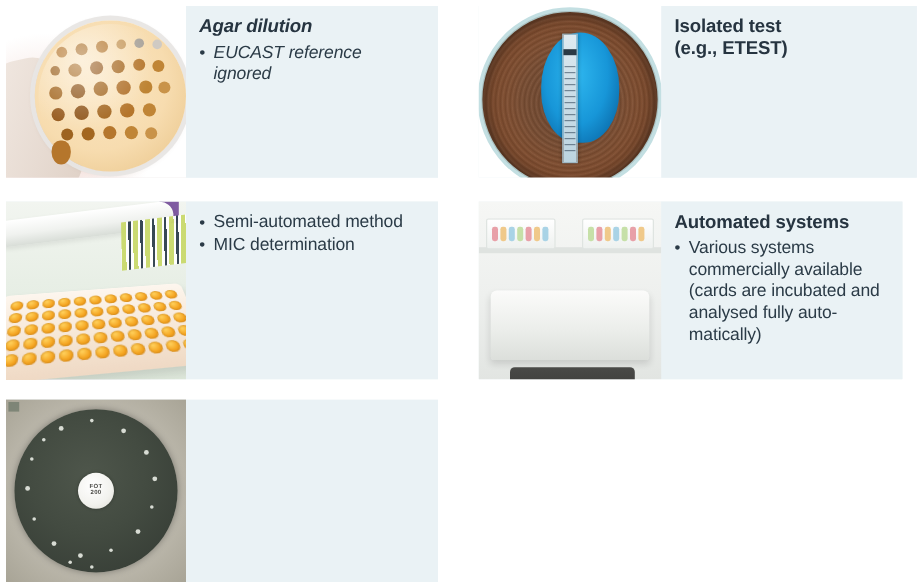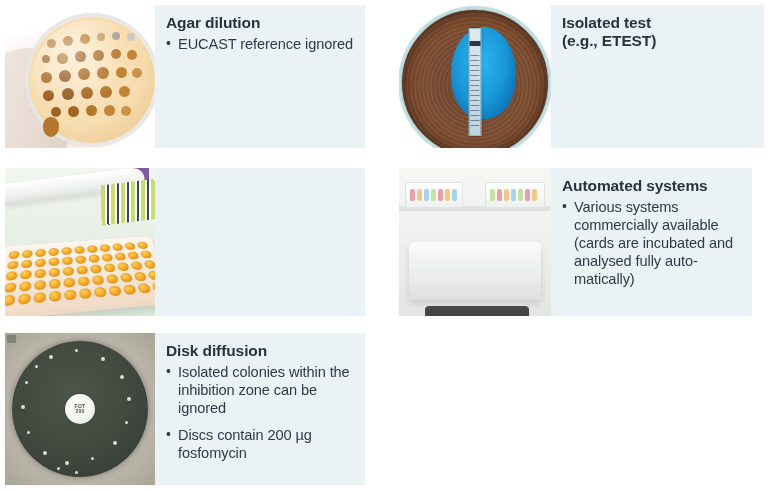--- a/index.html
+++ b/index.html
@@ -293,21 +293,21 @@
     position: absolute;
     left: 2px; top: 2px;
     width: 9px; height: 8px;
     background: #6f7a6b;
     opacity: 0.75;
   }
 </style>
 </head>
 <body>
 
-<div class="card" style="left:5px; top:5px; width:360px; height:143px;">
+<div class="card" style="left:5px; top:5px; width:360px; height:143px;font-style:italic;">
   <div class="card-photo ph-agar" style="width:150px; height:143px;">
     <div class="hand"></div>
     <div class="plate">
       <span class="dot" style="left:18px;top:22px;width:9px;height:9px;background:#b5762c;"></span>
       <span class="dot" style="left:34px;top:19px;width:10px;height:10px;background:#a96c24;"></span>
       <span class="dot" style="left:51px;top:17px;width:10px;height:10px;background:#b4762c;"></span>
       <span class="dot" style="left:68px;top:16px;width:8px;height:8px;background:#c79a5d;"></span>
       <span class="dot" style="left:83px;top:15px;width:8px;height:8px;background:#a9a39a;"></span>
       <span class="dot" style="left:98px;top:16px;width:8px;height:8px;background:#cfcac3;"></span>
 
@@ -440,20 +440,24 @@
       <span class="well" style="left:64px;top:64px;"></span>
         <span class="well" style="left:78px;top:64px;"></span>
       <span class="well" style="left:92px;top:64px;"></span>
         <span class="well" style="left:106px;top:64px;"></span>
       <span class="well" style="left:120px;top:64px;"></span>
         <span class="well" style="left:134px;top:64px;"></span>
       <span class="well" style="left:148px;top:64px;"></span>
     </div>
   </div>
   <div class="card-text">
+    <ul class="bullets">
+      <li>Semi-automated method</li>
+      <li>MIC determination</li>
+    </ul>
   </div>
 </div>
 
 <div class="card" style="left:399px; top:168px; width:353px; height:148px;">
   <div class="card-photo ph-auto" style="width:152px; height:148px;">
     <div class="shelf"></div>
     <div class="tray" style="left:6px;width:56px;">
       <i style="left:4px;background:#e8a0a8;"></i>
         <i style="left:11px;background:#f0c98a;"></i>
       <i style="left:18px;background:#a9d3e6;"></i>
@@ -502,20 +506,13 @@
     <span class="colony" style="left:86px;top:124px;width:3px;height:3px;"></span>
     <span class="colony" style="left:60px;top:128px;width:4px;height:4px;"></span>
     <span class="colony" style="left:38px;top:118px;width:4px;height:4px;"></span>
     <span class="colony" style="left:22px;top:98px;width:3px;height:3px;"></span>
     <span class="colony" style="left:16px;top:72px;width:4px;height:4px;"></span>
     <span class="colony" style="left:20px;top:48px;width:3px;height:3px;"></span>
     <span class="colony" style="left:30px;top:32px;width:3px;height:3px;"></span>
     <span class="colony" style="left:52px;top:134px;width:3px;height:3px;"></span>
     <span class="colony" style="left:70px;top:138px;width:3px;height:3px;"></span>
   </div>
-  <div class="card-text">
-    <div class="card-title">Disk diffusion</div>
-    <ul class="bullets">
-      <li>Isolated colonies within the inhibition zone can be ignored</li>
-      <li class="gap">Discs contain 200 µg fosfomycin</li>
-    </ul>
-  </div>
 </div>
 
 </body></html>

